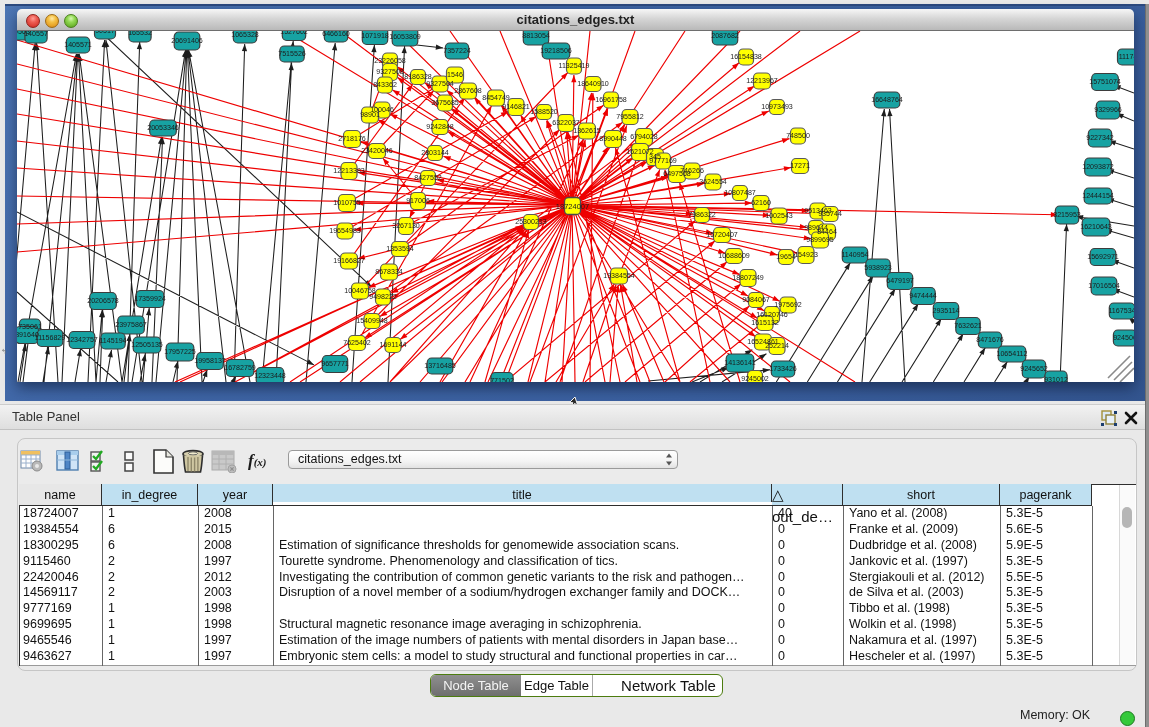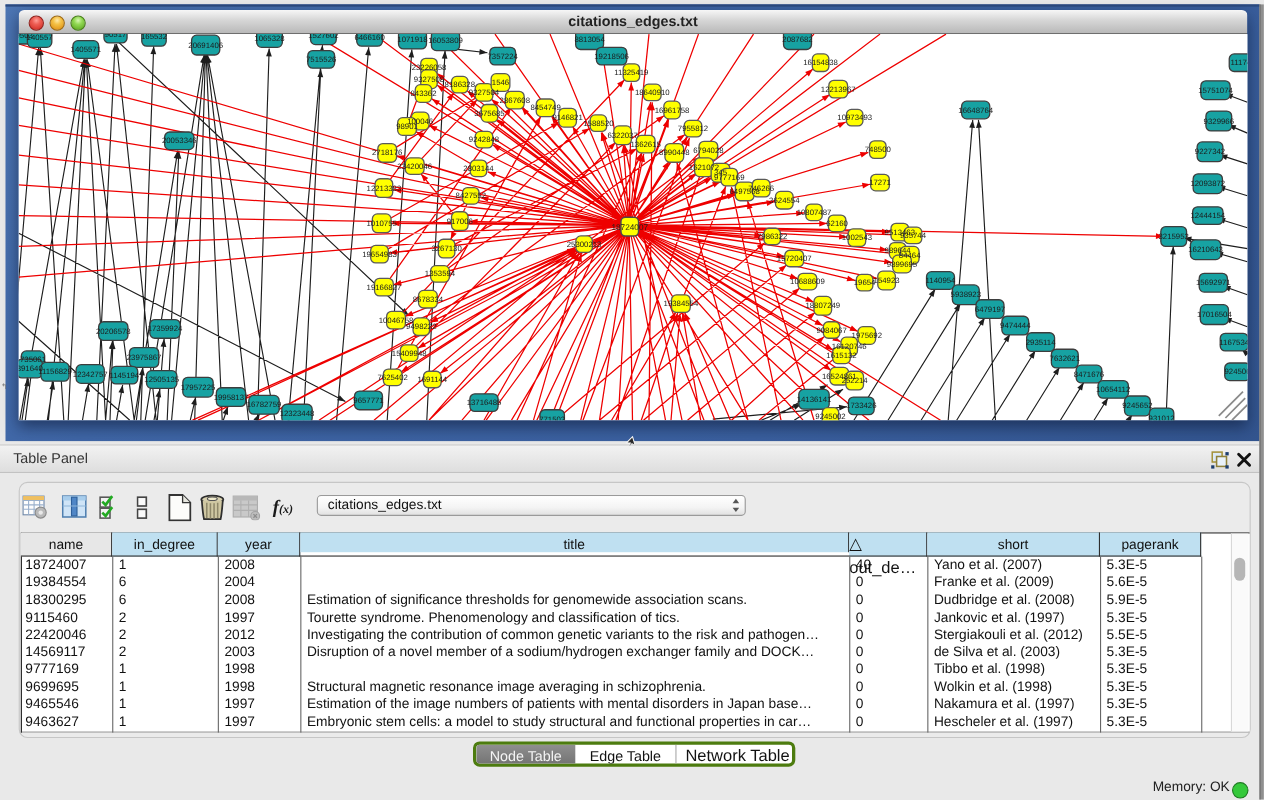--- a/index.html
+++ b/index.html
@@ -572,27 +572,27 @@
 
   </div>
 </div>
 <div class="abs" style="left:19px;top:506px;width:1073px;height:160px;overflow:hidden">
  <div style="position:relative;margin-top:-507px">
       <div style="position:absolute;left:0;top:507px;height:16px;width:1100px;font-size:12.5px;color:#111">
         <div style="position:absolute;left:4px;width:79px;top:0;white-space:nowrap;overflow:hidden">18724007</div>
         <div style="position:absolute;left:89px;width:90px;top:0;white-space:nowrap;overflow:hidden">1</div>
         <div style="position:absolute;left:185px;width:69px;top:0;white-space:nowrap;overflow:hidden">2008</div>
         <div style="position:absolute;left:759px;width:65px;top:0;white-space:nowrap;overflow:hidden">40</div>
-        <div style="position:absolute;left:830px;width:151px;top:0;white-space:nowrap;overflow:hidden">Yano et al. (2007)</div>
+        <div style="position:absolute;left:830px;width:151px;top:0;white-space:nowrap;overflow:hidden">Yano et al. (2008)</div>
         <div style="position:absolute;left:987px;width:86px;top:0;white-space:nowrap;overflow:hidden">5.3E-5</div>
       </div>
       <div style="position:absolute;left:0;top:523px;height:16px;width:1100px;font-size:12.5px;color:#111">
         <div style="position:absolute;left:4px;width:79px;top:0;white-space:nowrap;overflow:hidden">19384554</div>
         <div style="position:absolute;left:89px;width:90px;top:0;white-space:nowrap;overflow:hidden">6</div>
-        <div style="position:absolute;left:185px;width:69px;top:0;white-space:nowrap;overflow:hidden">2004</div>
+        <div style="position:absolute;left:185px;width:69px;top:0;white-space:nowrap;overflow:hidden">2015</div>
         <div style="position:absolute;left:759px;width:65px;top:0;white-space:nowrap;overflow:hidden">0</div>
         <div style="position:absolute;left:830px;width:151px;top:0;white-space:nowrap;overflow:hidden">Franke et al. (2009)</div>
         <div style="position:absolute;left:987px;width:86px;top:0;white-space:nowrap;overflow:hidden">5.6E-5</div>
       </div>
       <div style="position:absolute;left:0;top:539px;height:16px;width:1100px;font-size:12.5px;color:#111">
         <div style="position:absolute;left:4px;width:79px;top:0;white-space:nowrap;overflow:hidden">18300295</div>
         <div style="position:absolute;left:89px;width:90px;top:0;white-space:nowrap;overflow:hidden">6</div>
         <div style="position:absolute;left:185px;width:69px;top:0;white-space:nowrap;overflow:hidden">2008</div>
         <div style="position:absolute;left:260px;width:493px;top:0;white-space:nowrap;overflow:hidden">Estimation of significance thresholds for genomewide association scans.</div>
         <div style="position:absolute;left:759px;width:65px;top:0;white-space:nowrap;overflow:hidden">0</div>
@@ -669,28 +669,28 @@
 <div class="abs" style="left:273px;top:506px;width:1px;height:160px;background:#666"></div>
 <div class="abs" style="left:772px;top:506px;width:1px;height:160px;background:#666"></div>
 <div class="abs" style="left:843px;top:506px;width:1px;height:160px;background:#666"></div>
 <div class="abs" style="left:1000px;top:506px;width:1px;height:160px;background:#666"></div>
 <div class="abs" style="left:1092px;top:506px;width:1px;height:160px;background:#666"></div>
 <div class="abs" style="left:19px;top:506px;width:1px;height:160px;background:#2e2e2e"></div>
 <div class="abs" style="left:1119px;top:485px;width:16px;height:180px;background:#fafafa;
  border-left:1px solid #d8d8d8;box-sizing:border-box"></div>
 <div class="abs" style="left:1122px;top:507px;width:10px;height:21px;background:#b6b6b6;border-radius:5px"></div>
 
-<div class="abs" style="left:430px;top:674px;width:293px;height:23px;border:3px solid #4d7c0f;
+<div class="abs" style="left:430px;top:674px;width:293px;height:23px;border:1px solid #4d7c0f;
  border-radius:6px;box-sizing:border-box;background:#fff;overflow:hidden">
  <div style="position:absolute;left:0;top:0;width:90px;height:23px;
   background:linear-gradient(#8f8f8f,#6b6b6b);color:#f4f4f4;text-align:center;
   line-height:22px;font-size:13px">Node Table</div>
- <div style="position:absolute;left:90px;top:0;width:92px;height:23px;color:#111;
+ <div style="position:absolute;left:90px;top:0;width:72px;height:23px;color:#111;
   text-align:center;line-height:22px;font-size:13px;border-right:1px solid #aaa;box-sizing:border-box">Edge Table</div>
  <div style="position:absolute;left:182px;top:0;width:111px;height:23px;color:#111;
   text-align:center;line-height:22px;font-size:15px">Network Table</div>
 </div>
 
-<div class="abs" style="left:1020px;top:708px;width:98px;text-align:right;font-size:12.5px;color:#222">Memory: OK</div>
+<div class="abs" style="left:1020px;top:708px;width:98px;text-align:left;font-size:12.5px;color:#222">Memory: OK</div>
 <div class="abs" style="left:1120px;top:711px;width:13px;height:13px;border-radius:50%;
  background:#35c93b;border:1px solid #1d7a20"></div>
 
 <div class="abs" style="left:1145px;top:4px;width:4px;height:723px;background:#8f8f8f;border-left:1px solid #6d6d6d;box-sizing:border-box"></div>
 
 </body></html>

